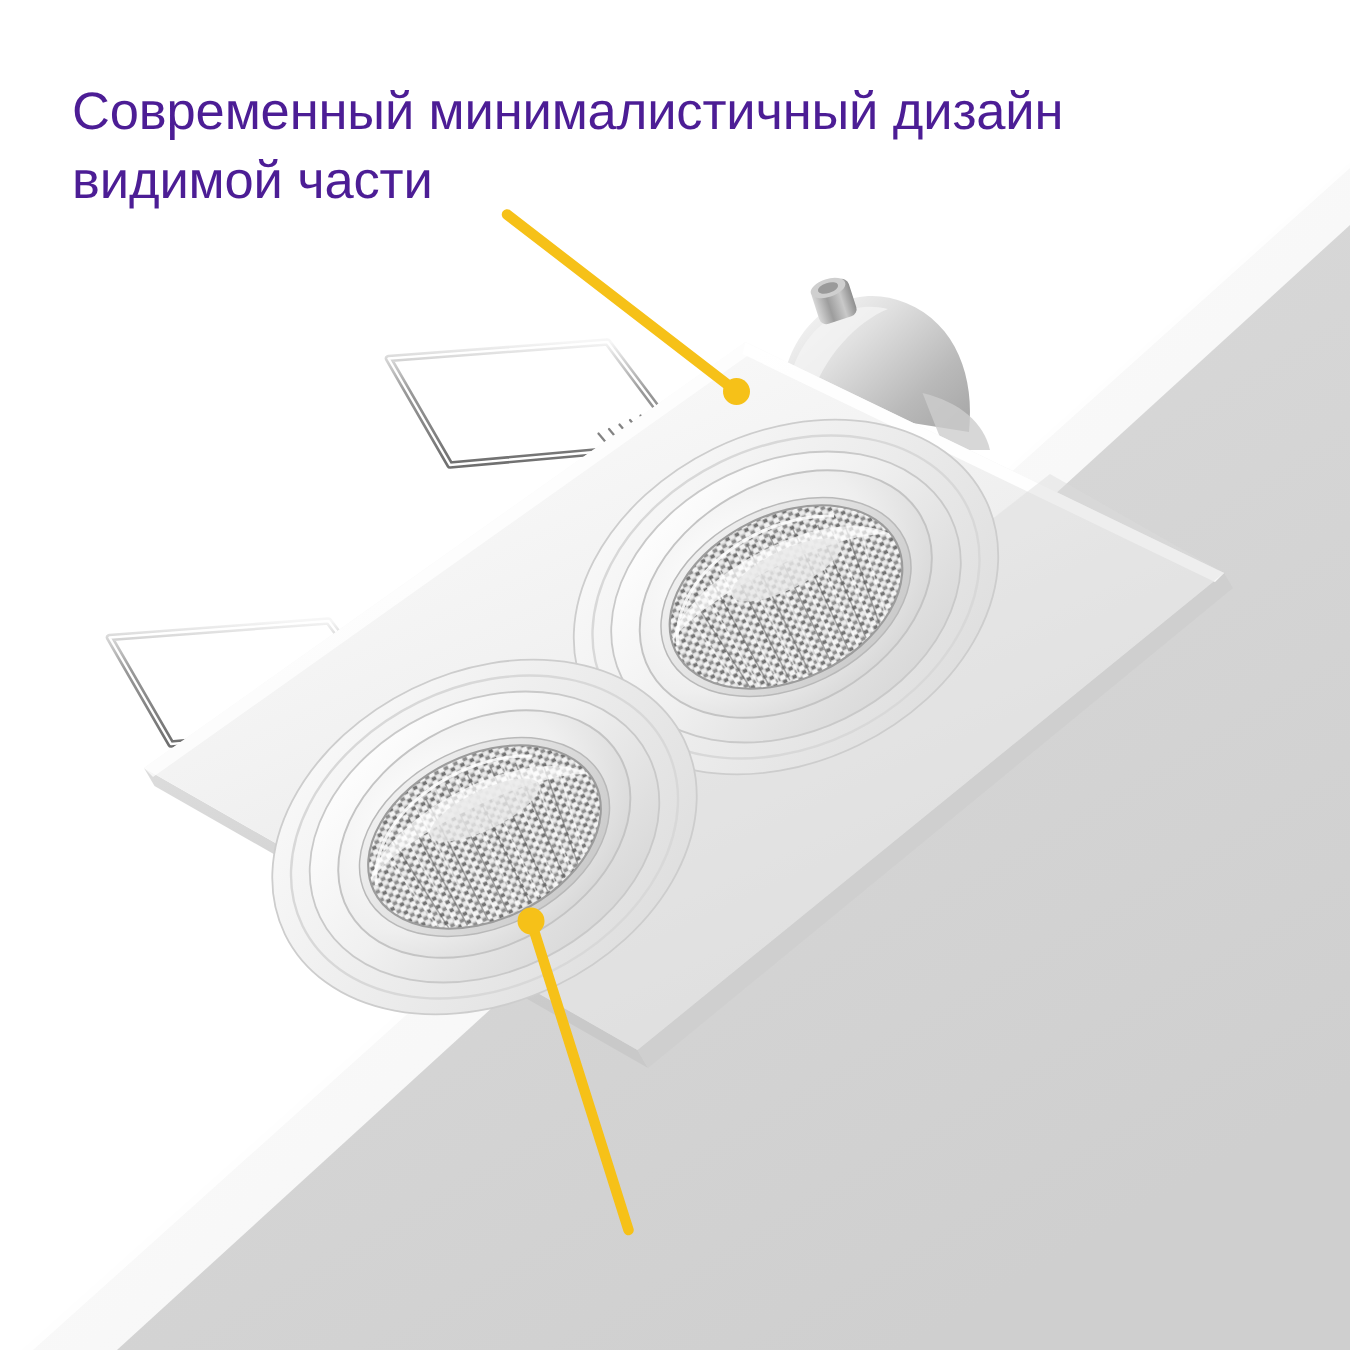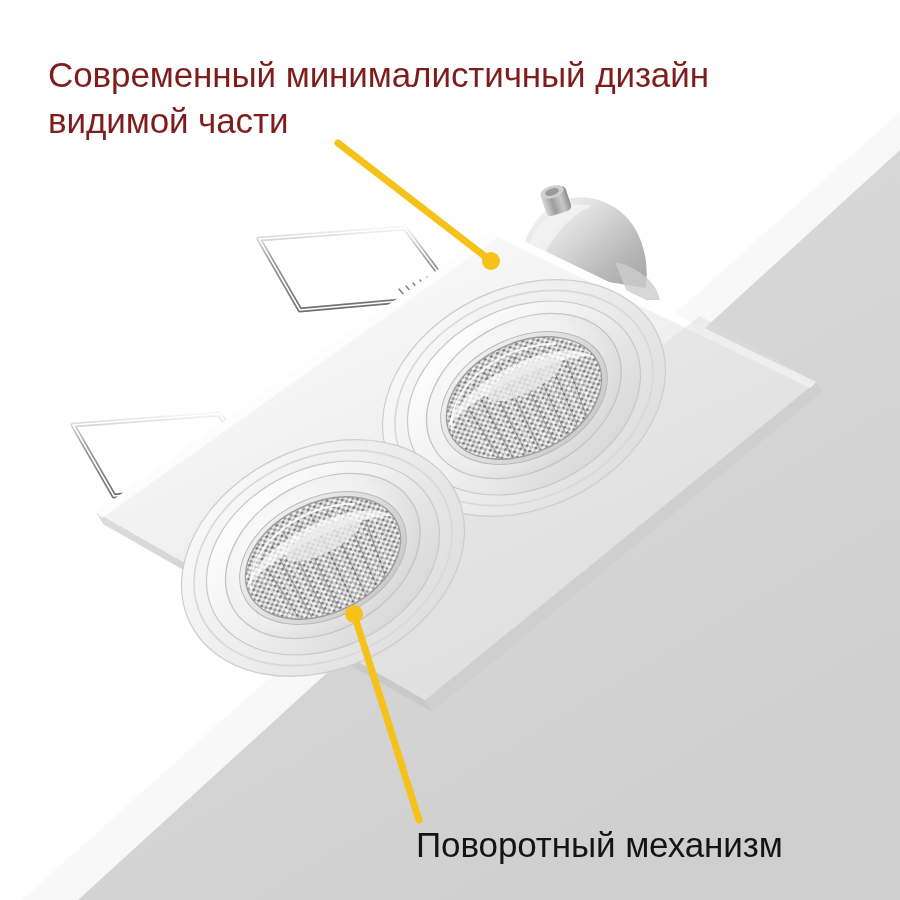--- a/index.html
+++ b/index.html
@@ -312,18 +312,17 @@
     <g>
       <line id="leader-top-line" stroke-linecap="round" stroke-width="7" x1="338" y1="143" x2="491" y2="261" stroke="#F6C118"></line>
       <circle id="leader-top-dot" cx="491" cy="261" r="9" fill="#F6C118"></circle>
     </g>
     <g>
       <line id="leader-bottom-line" stroke-linecap="round" stroke-width="7" x1="419" y1="820" x2="354" y2="614" stroke="#F6C118"></line>
       <circle id="leader-bottom-dot" cx="354" cy="614" r="9" fill="#F6C118"></circle>
     </g>
   </svg>
 
-  <div class="callout" id="callout-top" style="color: #7f1d1d;">Современный минималистичный дизайн
+  <div class="callout" id="callout-top" style="color: #4c1d95;">Современный минималистичный дизайн
 видимой части</div>
 
-  <div class="callout" id="callout-bottom" style="color: rgb(20, 20, 20);">Поворотный механизм</div>
 
 </div>
 
 </body></html>

